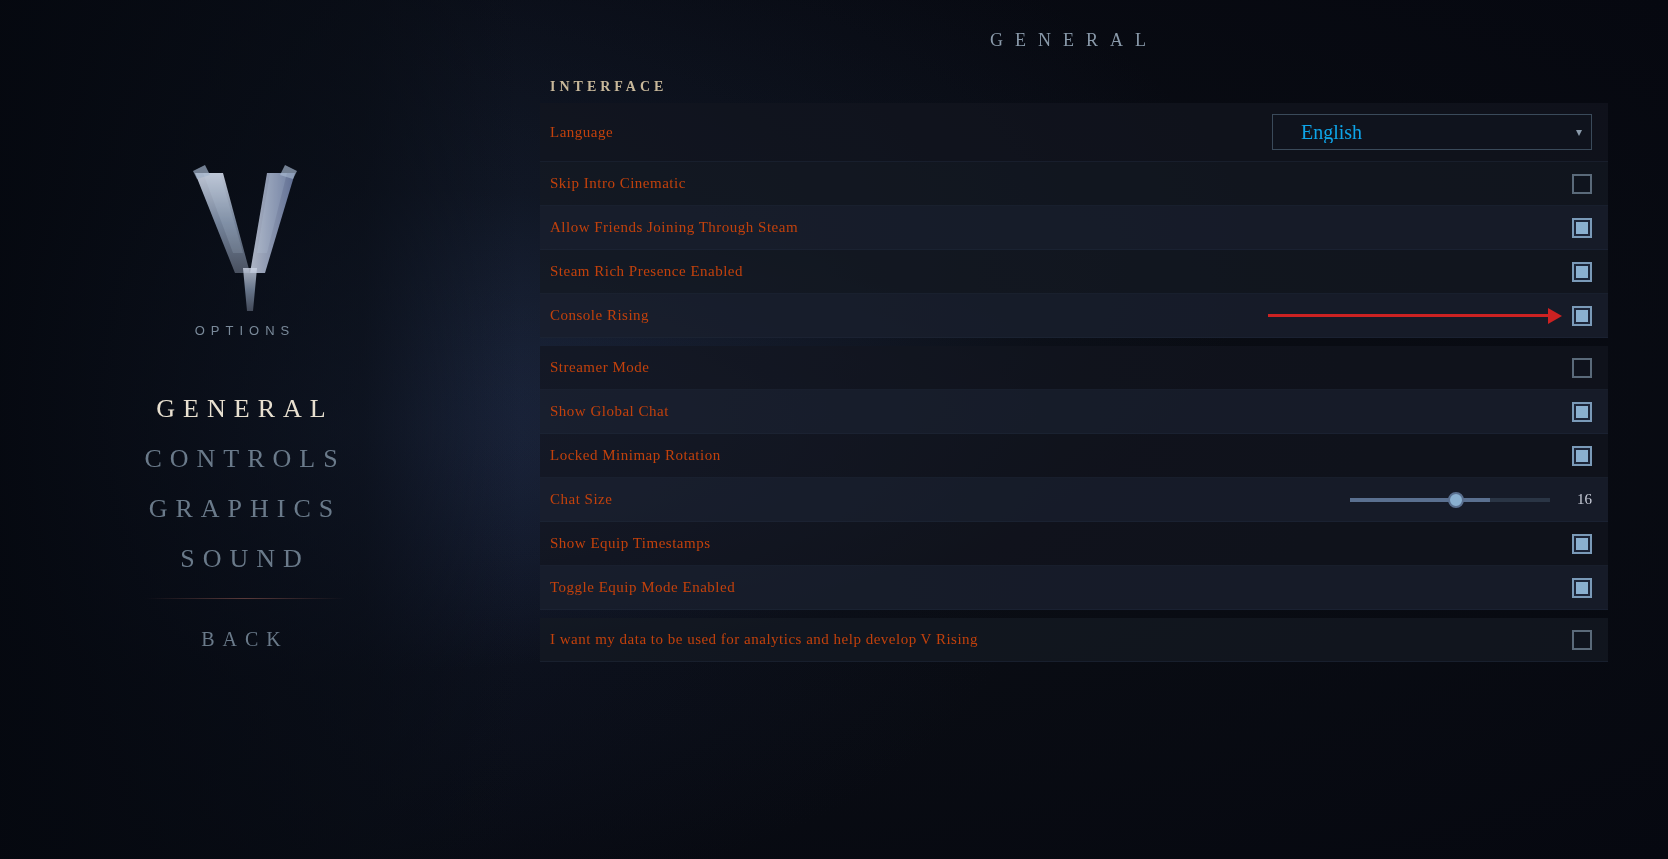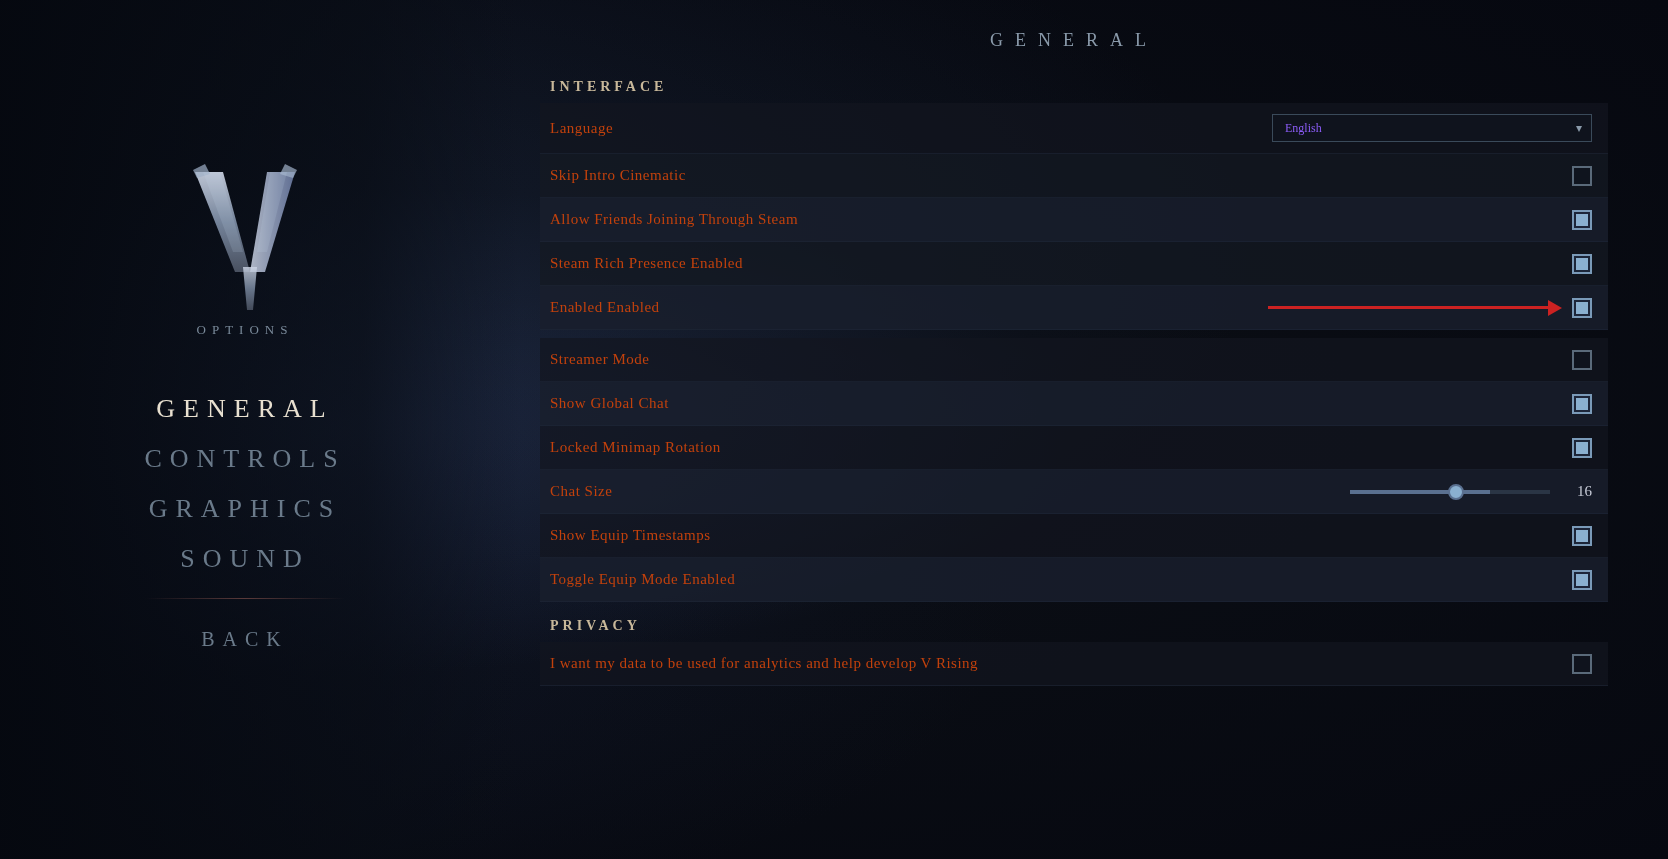--- a/index.html
+++ b/index.html
@@ -69,21 +69,21 @@
       height: 150px;
       margin-bottom: 10px;
     }
 
     .options-label {
       color: #7a8a9a;
       font-size: 13px;
       letter-spacing: 6px;
       text-transform: uppercase;
       margin-bottom: 30px;
-      font-family: Liberation Serif, serif;
+      font-family: Liberation Sans, sans-serif;
     }
 
     .nav-menu {
       display: flex;
       flex-direction: column;
       align-items: center;
       gap: 8px;
       width: 100%;
     }
 
@@ -213,24 +213,24 @@
       width: 12px;
       height: 12px;
       background: #8ab0d0;
       display: block;
     }
 
     
     .dropdown {
       background: rgba(15,20,30,0.9);
       border: 1px solid #3a4a5a;
-      color: #8b5cf6;
-      font-size: 12px;
-      font-family: 'Georgia', serif;
-      padding: 6px 30px 6px 12px;
+      color: #0ea5e9;
+      font-size: 20px;
+      font-family: 'Georgia', serif;
+      padding: 6px 30px 6px 28px;
       appearance: none;
       cursor: pointer;
       min-width: 320px;
       position: relative;
     }
 
     .dropdown-wrapper {
       position: relative;
       display: inline-block;
     }
@@ -399,21 +399,21 @@
     </div>
 
     <div class="setting-row">
       <span class="setting-label">Steam Rich Presence Enabled</span>
       <div class="setting-control">
         <div class="checkbox checked"></div>
       </div>
     </div>
 
     <div class="setting-row highlighted">
-      <span class="setting-label">Enabled Enabled</span>
+      <span class="setting-label">Console Rising</span>
       <div class="arrow-indicator">
         <div class="red-arrow-line">
           <div class="arrow-shaft"></div>
           <div class="arrow-head"></div>
         </div>
         <div class="checkbox checked"></div>
       </div>
     </div>
 
     <div class="section-gap"></div>
@@ -457,21 +457,20 @@
 
     <div class="setting-row highlighted">
       <span class="setting-label">Toggle Equip Mode Enabled</span>
       <div class="setting-control">
         <div class="checkbox checked"></div>
       </div>
     </div>
 
     <div class="section-gap"></div>
 
-    <div class="section-header">PRIVACY</div>
 
     <div class="setting-row">
       <span class="setting-label">I want my data to be used for analytics and help develop V Rising</span>
       <div class="setting-control">
         <div class="checkbox"></div>
       </div>
     </div>
 
   </div>
 </div>

